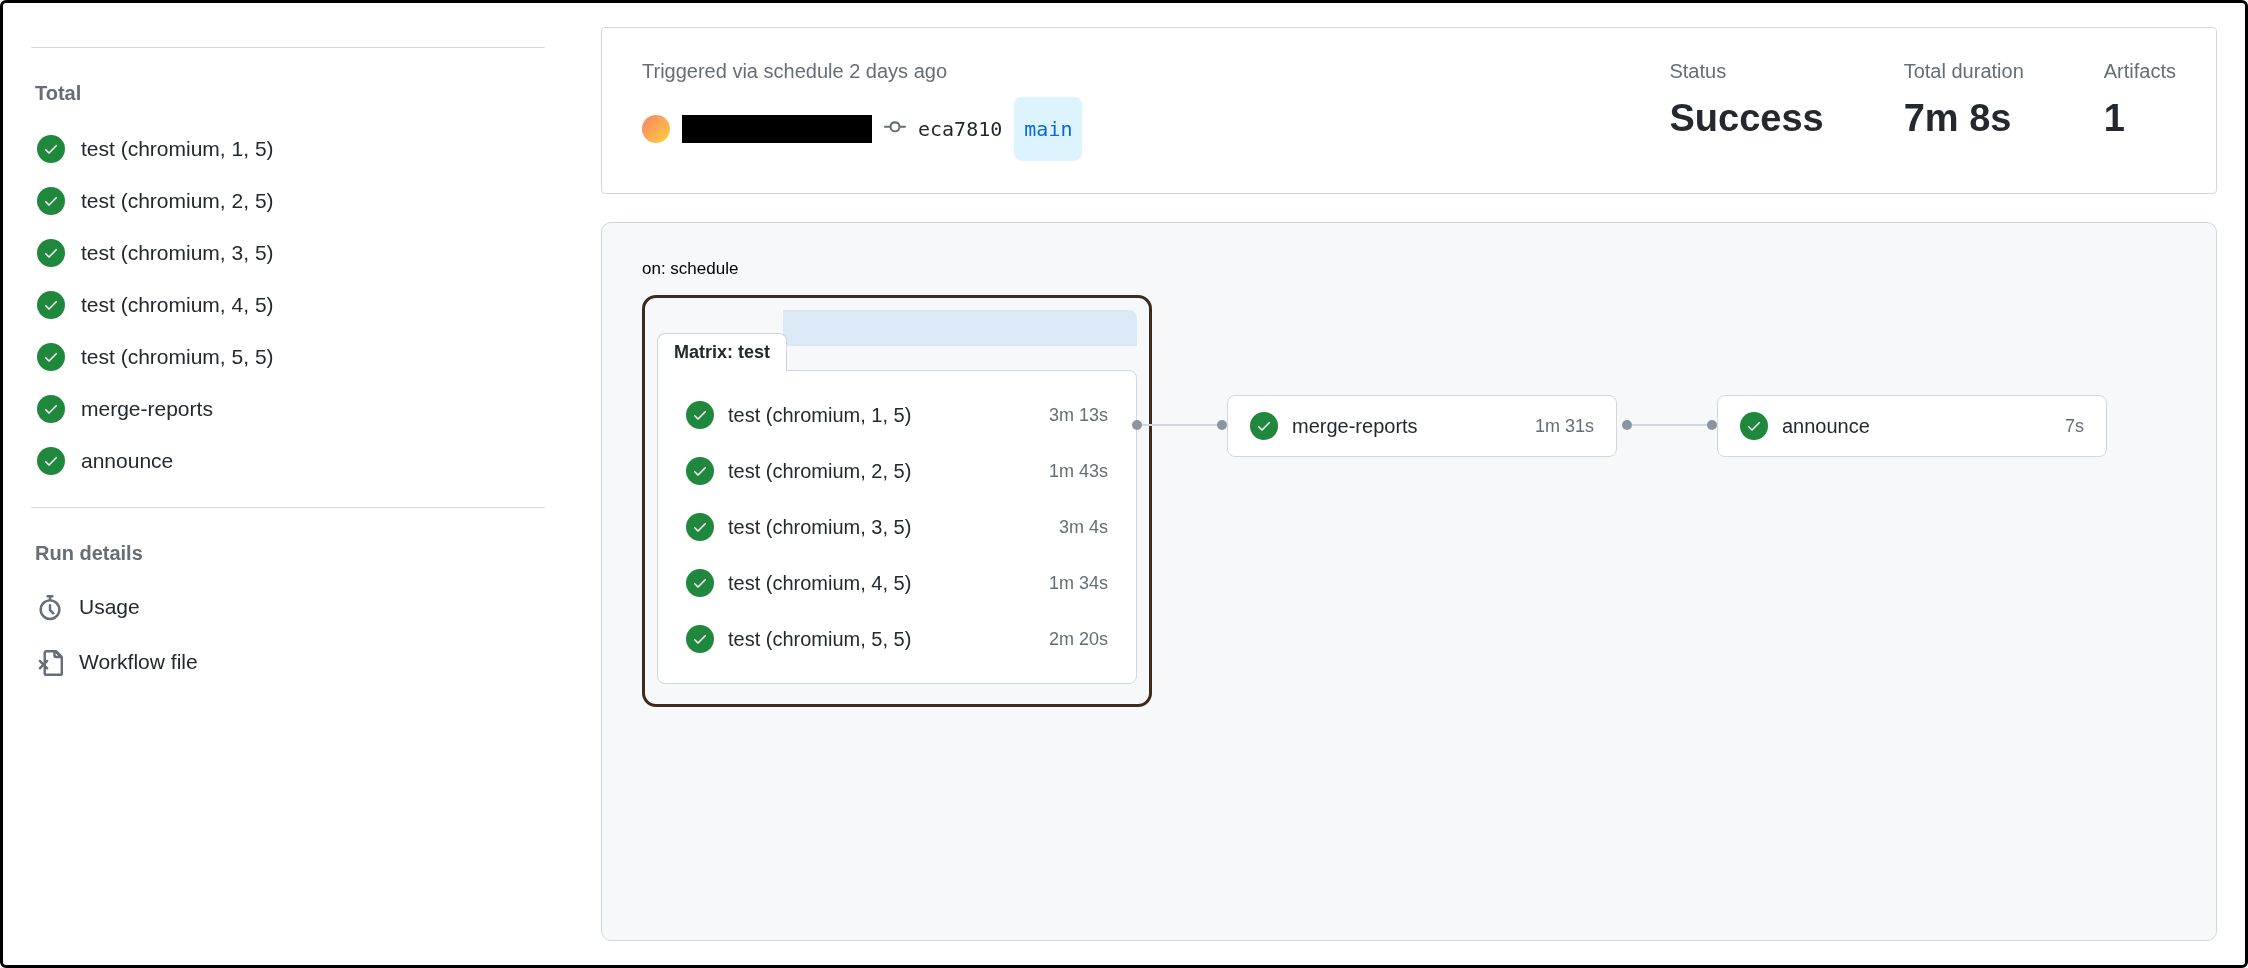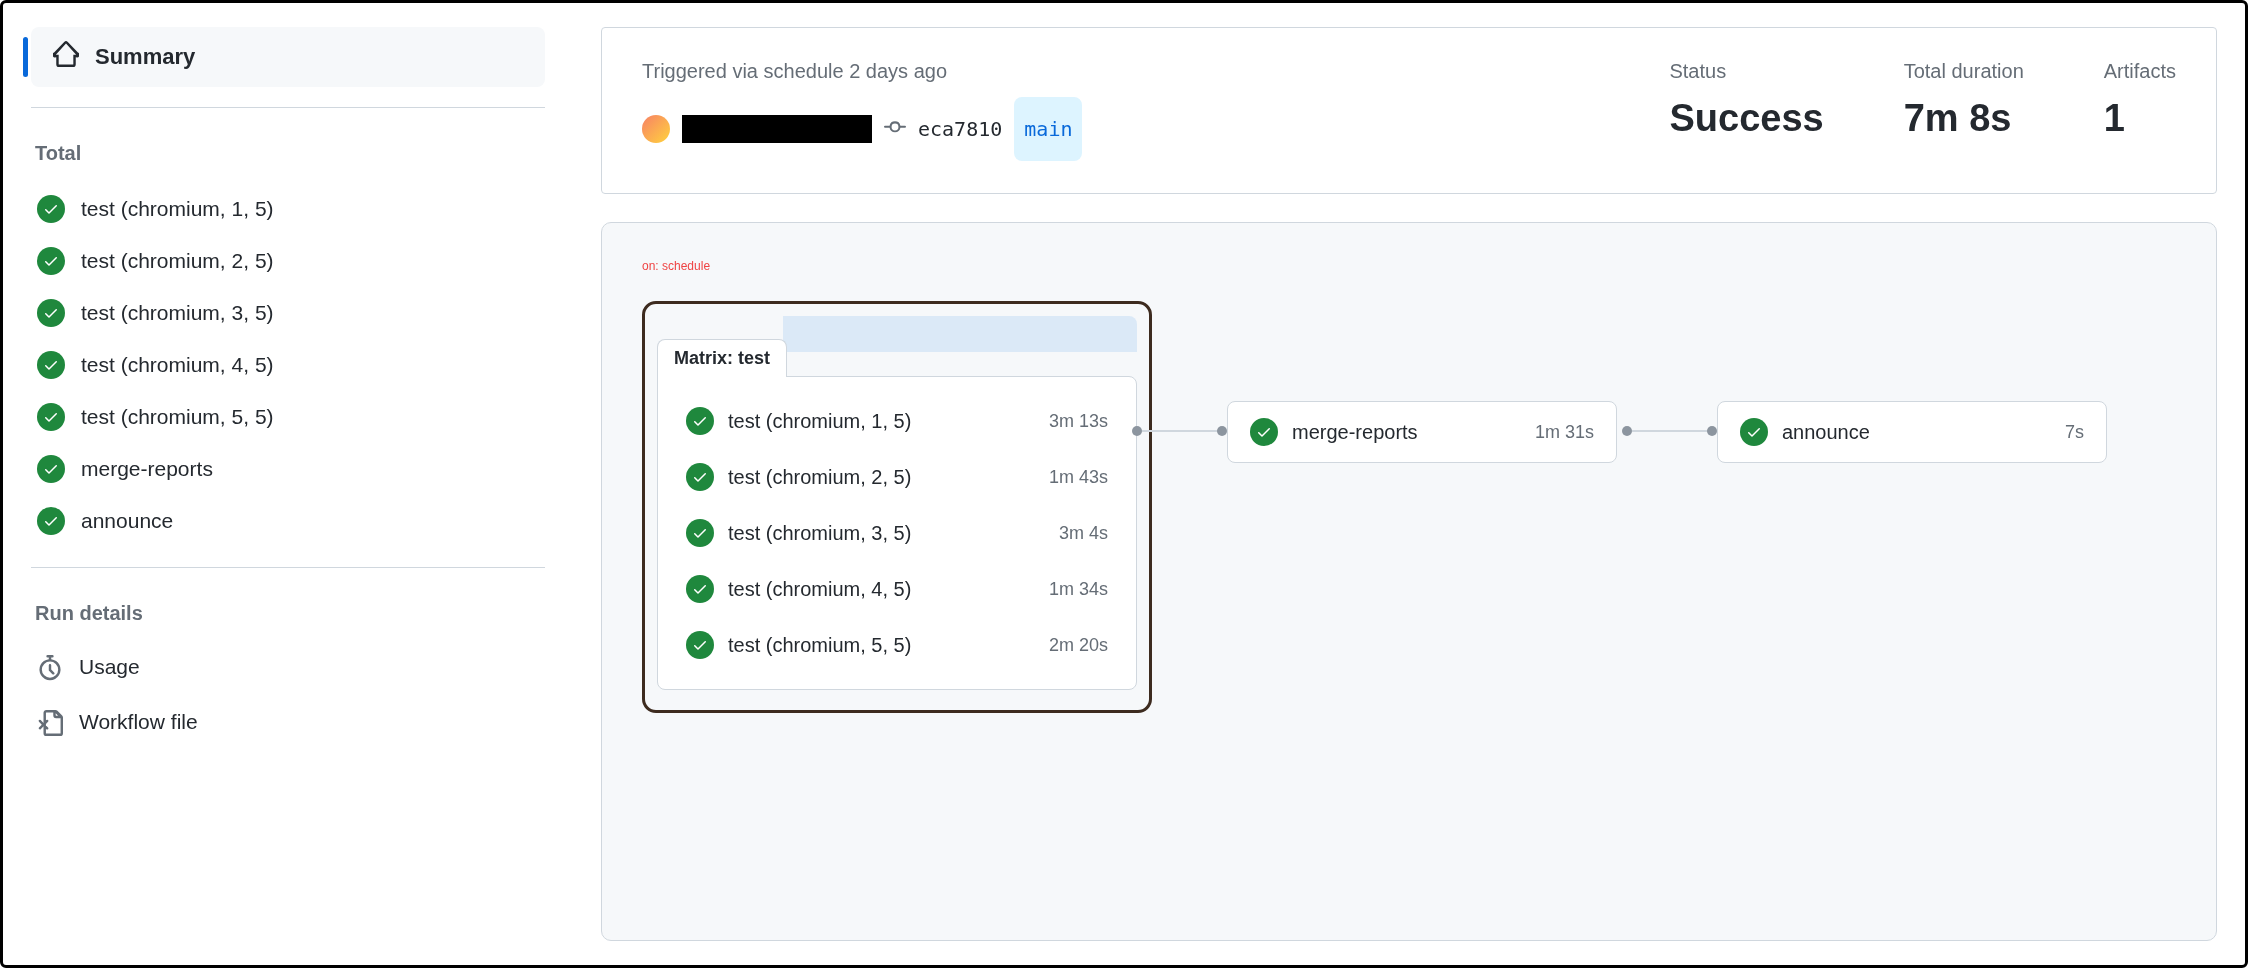--- a/index.html
+++ b/index.html
@@ -125,21 +125,21 @@
 }
 .workflow-panel {
   border: 1px solid #d0d7de;
   background: #f6f8fa;
   border-radius: 10px;
   padding: 36px 40px;
   flex: 1;
   position: relative;
 }
 .wf-title { font-size: 26px; font-weight: 600; margin-bottom: 8px; }
-.wf-sub { color: #ef4444; font-size: 12px; margin-bottom: 28px; }
+.wf-sub { color: #000000; font-size: 17px; margin-bottom: 16px; }
 .graph {
   position: relative;
   height: 520px;
 }
 .matrix-group {
   position: absolute;
   left: 0; top: 0;
   width: 510px;
   border: 3px solid #3d2b1f;
   border-radius: 14px;
@@ -211,28 +211,20 @@
 .icon-home svg, .icon-stopwatch svg, .icon-file svg { width: 26px; height: 26px; fill: #656d76; }
 .summary-item .icon-home svg { fill: #24292f; }
 .trigger-col { flex: 1.4; }
 </style>
 </head>
 <body>
 
 <div class="app-frame">
   <aside class="sidebar">
     <div class="sidebar-inner">
-      <div class="summary-item">
-        <span class="icon-home">
-          <svg viewBox="0 0 16 16">
-              <path d="M6.9.6a1.5 1.5 0 0 1 2.2 0l6.25 6.5A1.5 1.5 0 0 1 14.25 10H14v4.25A1.75 1.75 0 0 1 12.25 16h-8.5A1.75 1.75 0 0 1 2 14.25V10h-.25a1.5 1.5 0 0 1-1.1-2.9Zm1.1 1L1.75 8.5H3.5V14.25c0 .14.11.25.25.25h8.5c.14 0 .25-.11.25-.25V8.5h1.75L8 1.6Z"></path>
-            </svg>
-        </span>
-        <span>Summary</span>
-      </div>
       <hr class="divider">
       <div class="section-label">Total</div>
 
       <div class="job-item">
         <span class="check-circle">
             <svg viewBox="0 0 16 16">
               <path d="M13.78 4.22a.75.75 0 0 1 0 1.06l-7.25 7.25a.75.75 0 0 1-1.06 0L2.22 9.28a.75.75 0 1 1 1.06-1.06L6 10.94l6.72-6.72a.75.75 0 0 1 1.06 0Z"></path>
             </svg>
           </span>
         <span>test (chromium, 1, 5)</span>

